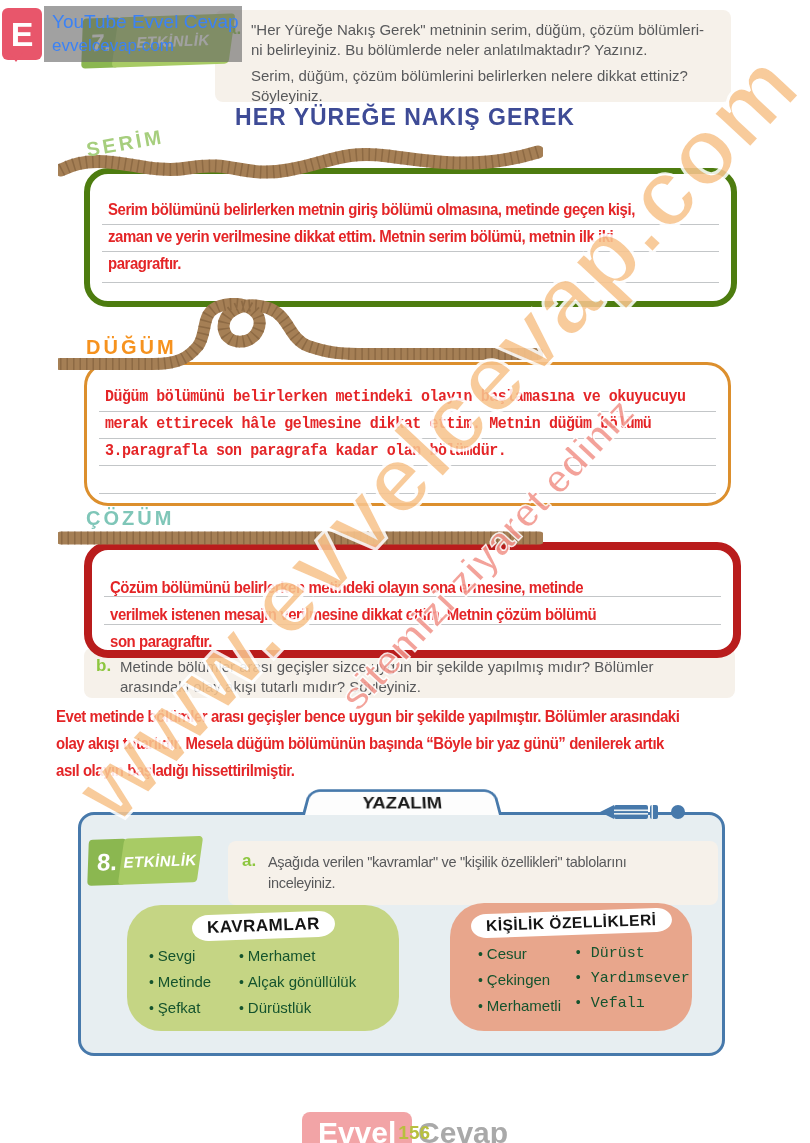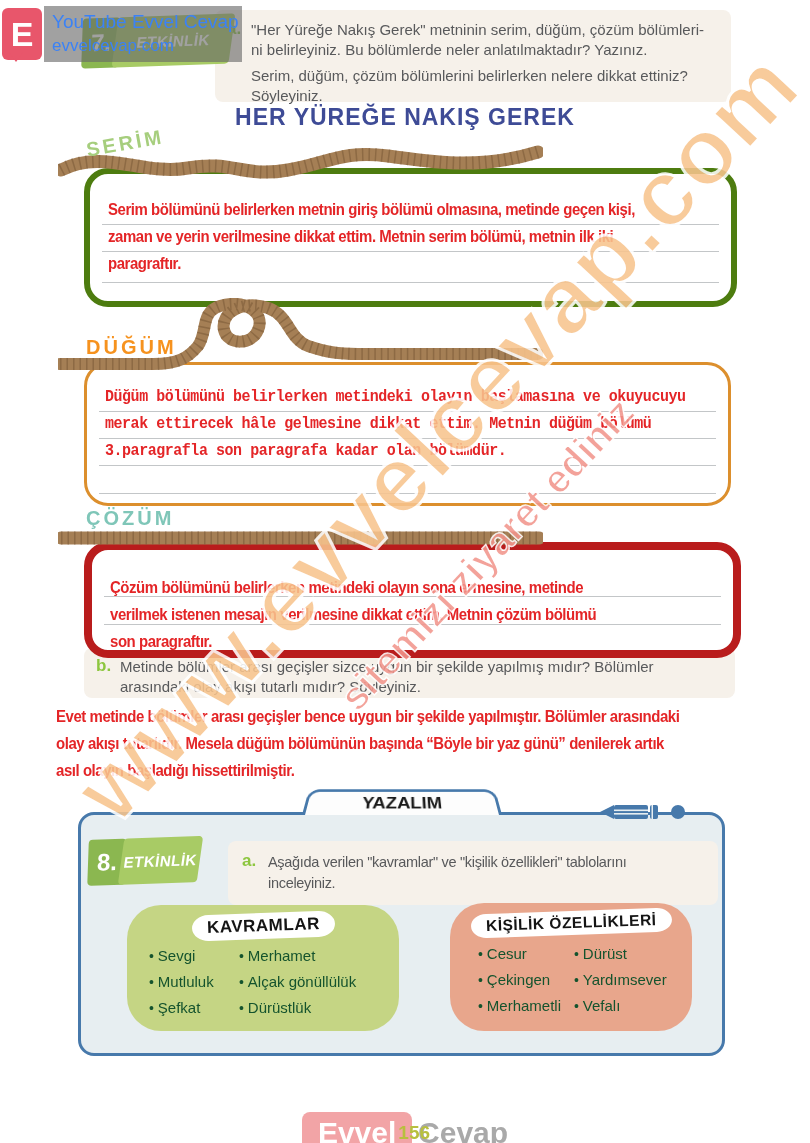--- a/index.html
+++ b/index.html
@@ -81,21 +81,21 @@
   .tbl-salmon{left:450px;top:903px;width:242px;height:128px;background:#e8a68c;}
   .tbl-hdr-wrap{position:absolute;left:0;right:0;top:8px;text-align:center;}
   .tbl-hdr{display:inline-block;background:#fff;border-radius:18px/14px;padding:3px 15px;
            transform:rotate(-2deg);font-weight:bold;color:#141414;letter-spacing:.5px;}
   .tbl-green .tbl-hdr{font-size:17px;}
   .tbl-salmon .tbl-hdr{font-size:15.5px;}
   .items{position:absolute;top:38px;margin:0;padding:0;list-style:none;}
   .items li{font-size:15px;line-height:25px;color:#14532d;white-space:nowrap;}
   .items li::before{content:"• ";font-size:14px;}
   .tbl-green .c1{left:22px;} .tbl-green .c2{left:112px;}
-  .tbl-salmon .c1{left:28px;} .tbl-salmon .c2{left:124px;}
+  .tbl-salmon .c1{left:28px;} .tbl-salmon .c2{left:124px;font-family:Liberation Mono, monospace;}
 
   
   .brand{position:absolute;left:0;right:0;top:1080px;text-align:center;z-index:2;margin-top:32px;}
   .brand .bubble{position:relative;display:inline-block;background:#f2a4a6;color:#fff;
                  font-size:30px;font-weight:bold;padding:4px 16px 6px 16px;border-radius:8px;}
   .brand .bubble::after{content:"";position:absolute;left:22px;bottom:-10px;border:8px solid transparent;border-top:11px solid #f2a4a6;}
   .brand .num{position:relative;z-index:3;color:#b8bf3e;font-size:19px;font-weight:bold;margin:0 -12px 0 -14px;top:-4px;}
   .brand .cevap{color:#a9a9a9;font-size:30px;font-weight:bold;}
 </style>
 </head>
@@ -200,21 +200,21 @@
     <div class="qtext">Aşağıda verilen "kavramlar" ve "kişilik özellikleri" tablolarını
 inceleyiniz.</div>
   </div>
 
   <div class="tbl tbl-green">
     <div class="tbl-hdr-wrap">
       <span class="tbl-hdr">KAVRAMLAR</span>
     </div>
     <ul class="items c1">
       <li>Sevgi</li>
-      <li>Mutluluk</li>
+      <li>Metinde</li>
       <li>Şefkat</li>
     </ul>
     <ul class="items c2">
       <li>Merhamet</li>
       <li>Alçak gönüllülük</li>
       <li>Dürüstlük</li>
     </ul>
   </div>
 
   <div class="tbl tbl-salmon">

